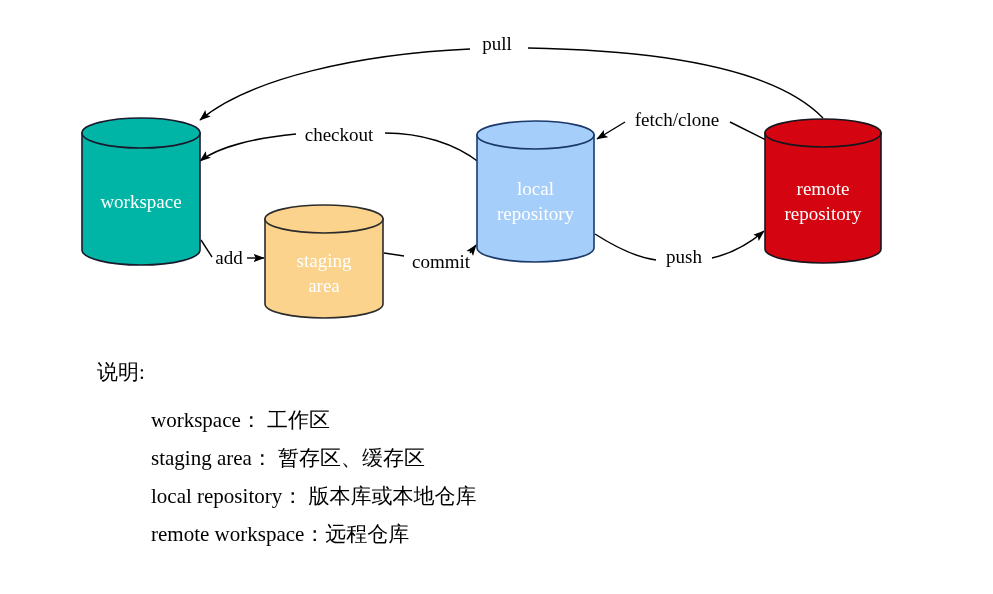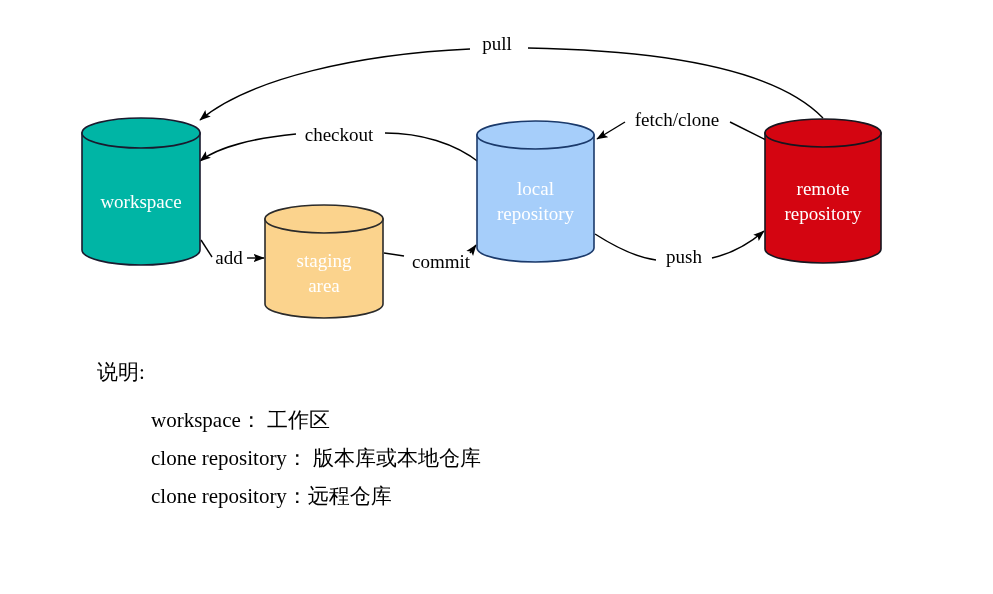--- a/index.html
+++ b/index.html
@@ -144,16 +144,17 @@
       <text class="cyl-label" x="823" y="195">remote</text>
       <text class="cyl-label" x="823" y="220">repository</text>
     </g>
   </svg>
 </div>
 
 <div id="legend">
   <p class="legend-title">说明:</p>
   <ul class="legend-list">
     <li class="legend-item">workspace： 工作区</li>
-    <li class="legend-item">clone repository： 版本库或本地仓库</li>
-    <li class="legend-item">clone repository：远程仓库</li>
+    <li class="legend-item">staging area： 暂存区、缓存区</li>
+    <li class="legend-item">local repository： 版本库或本地仓库</li>
+    <li class="legend-item">remote workspace：远程仓库</li>
   </ul>
 </div>
 
 </body></html>

